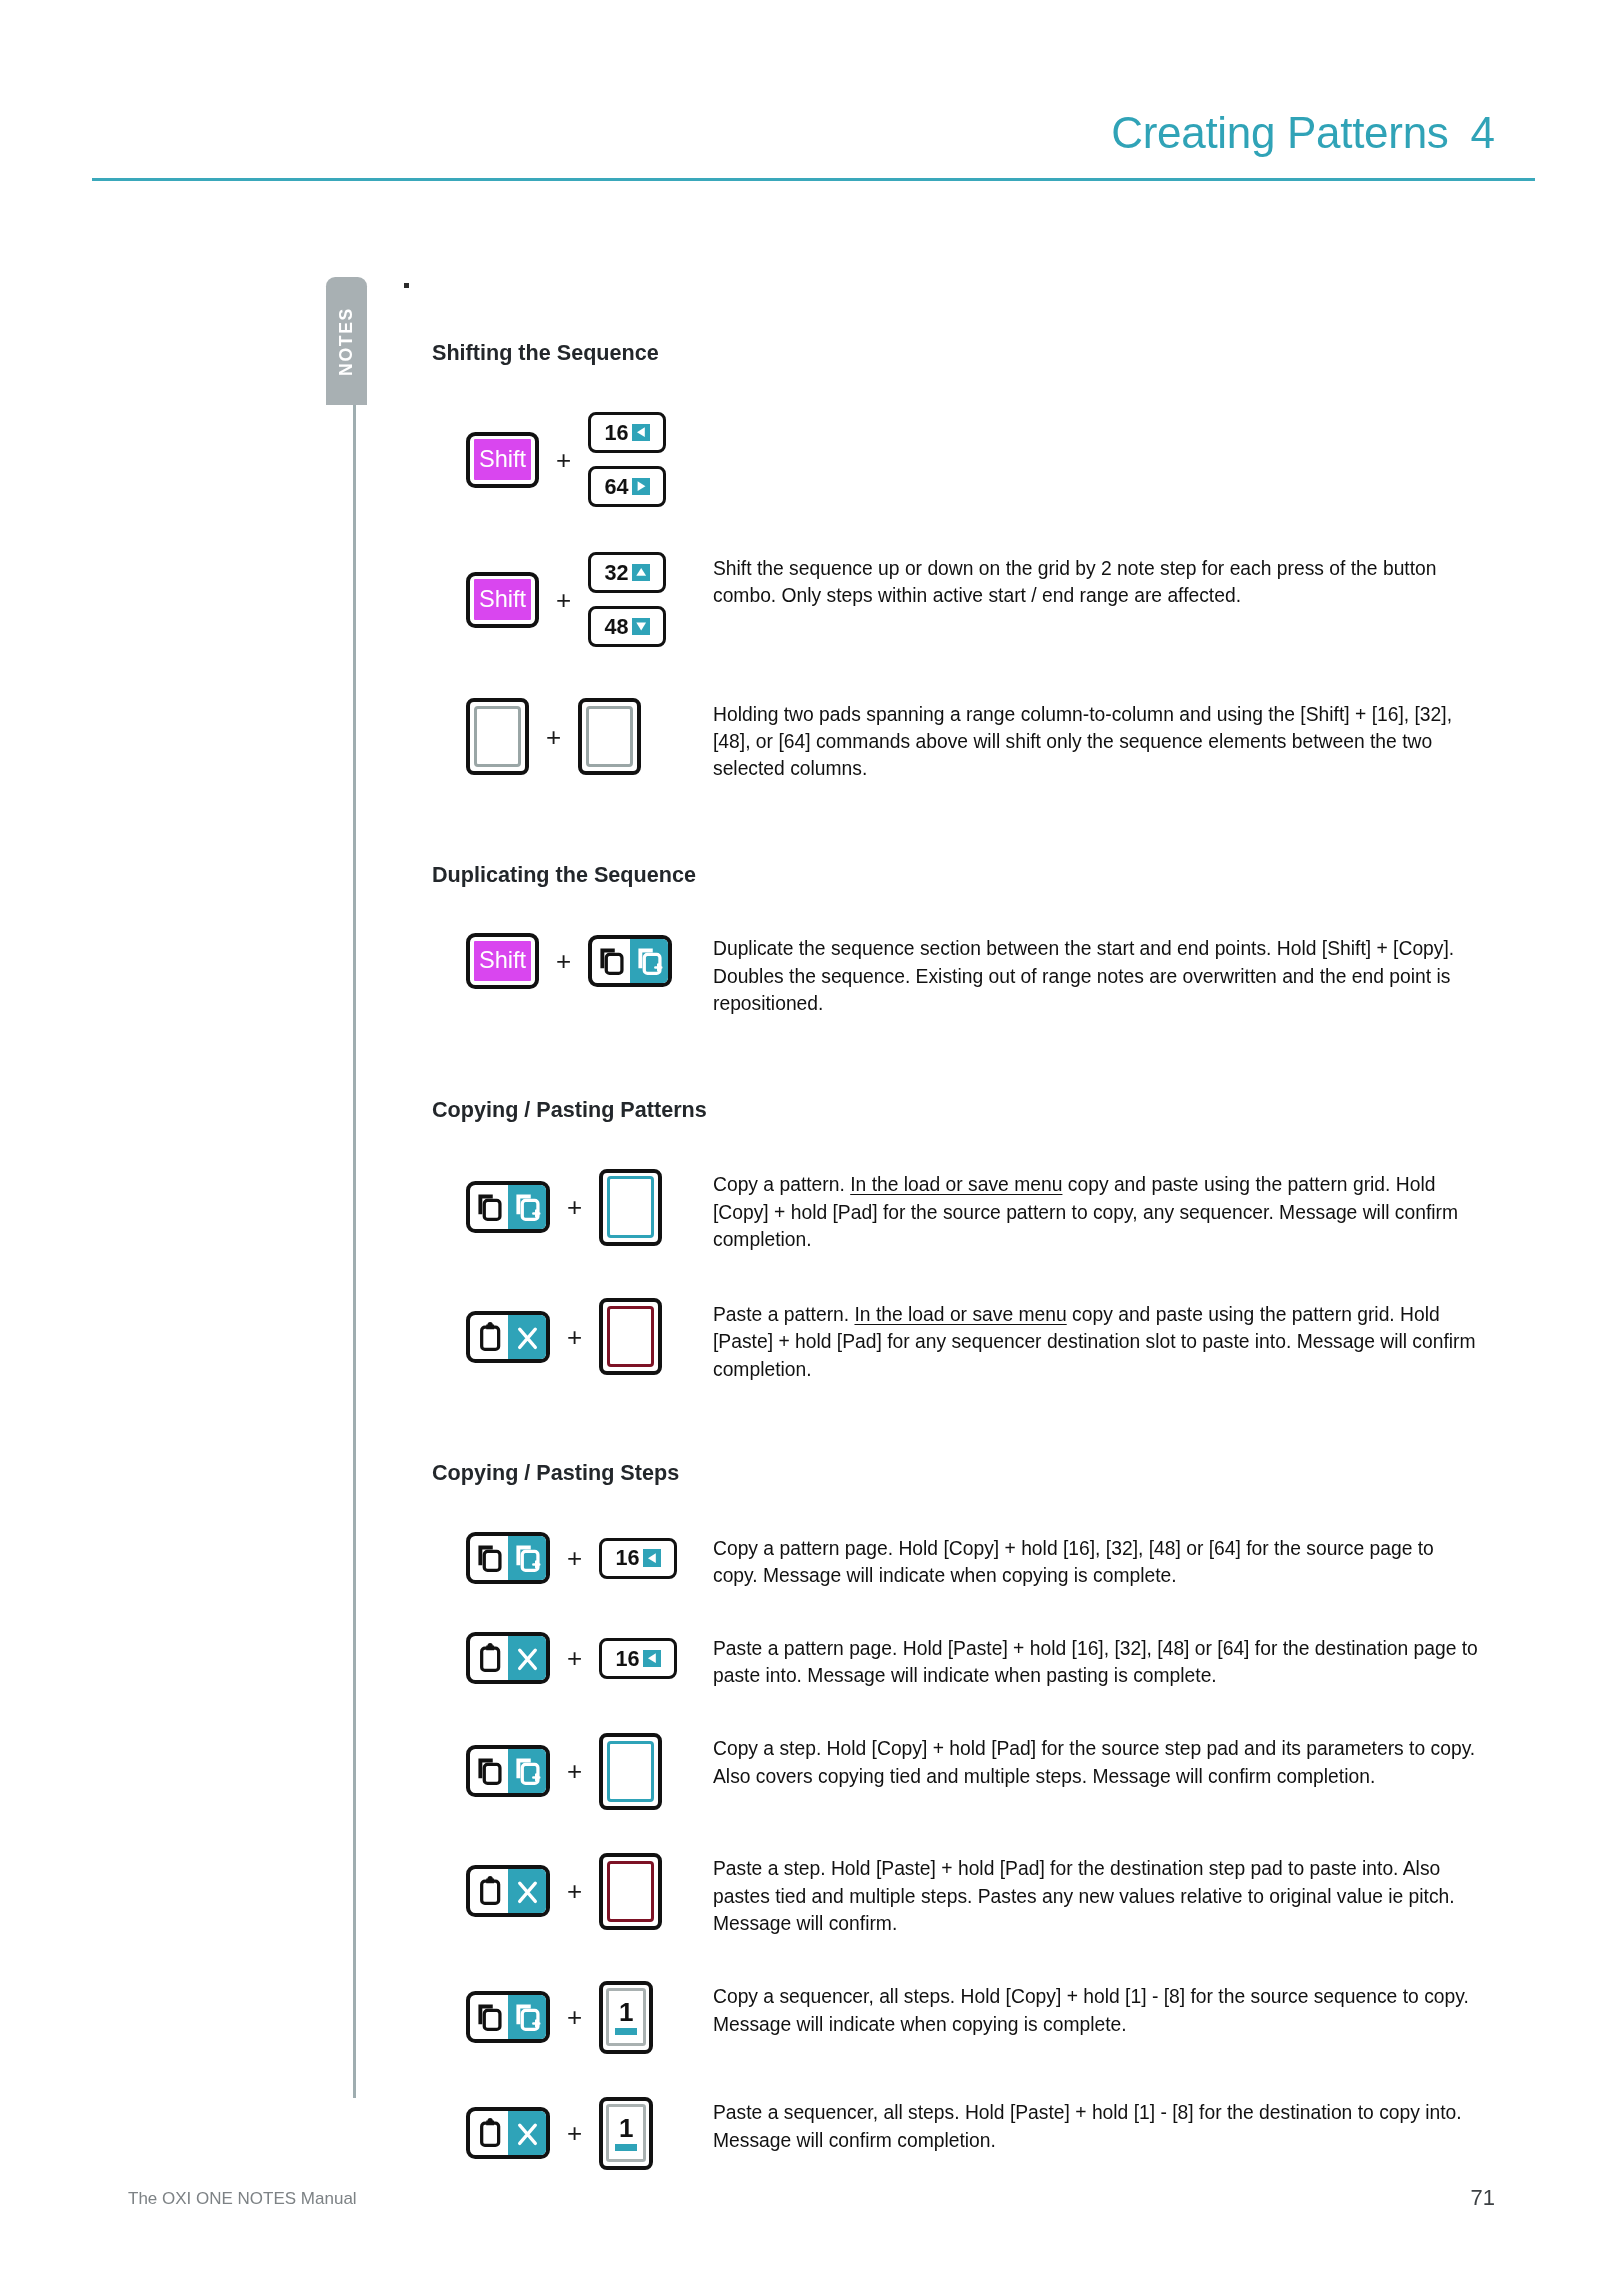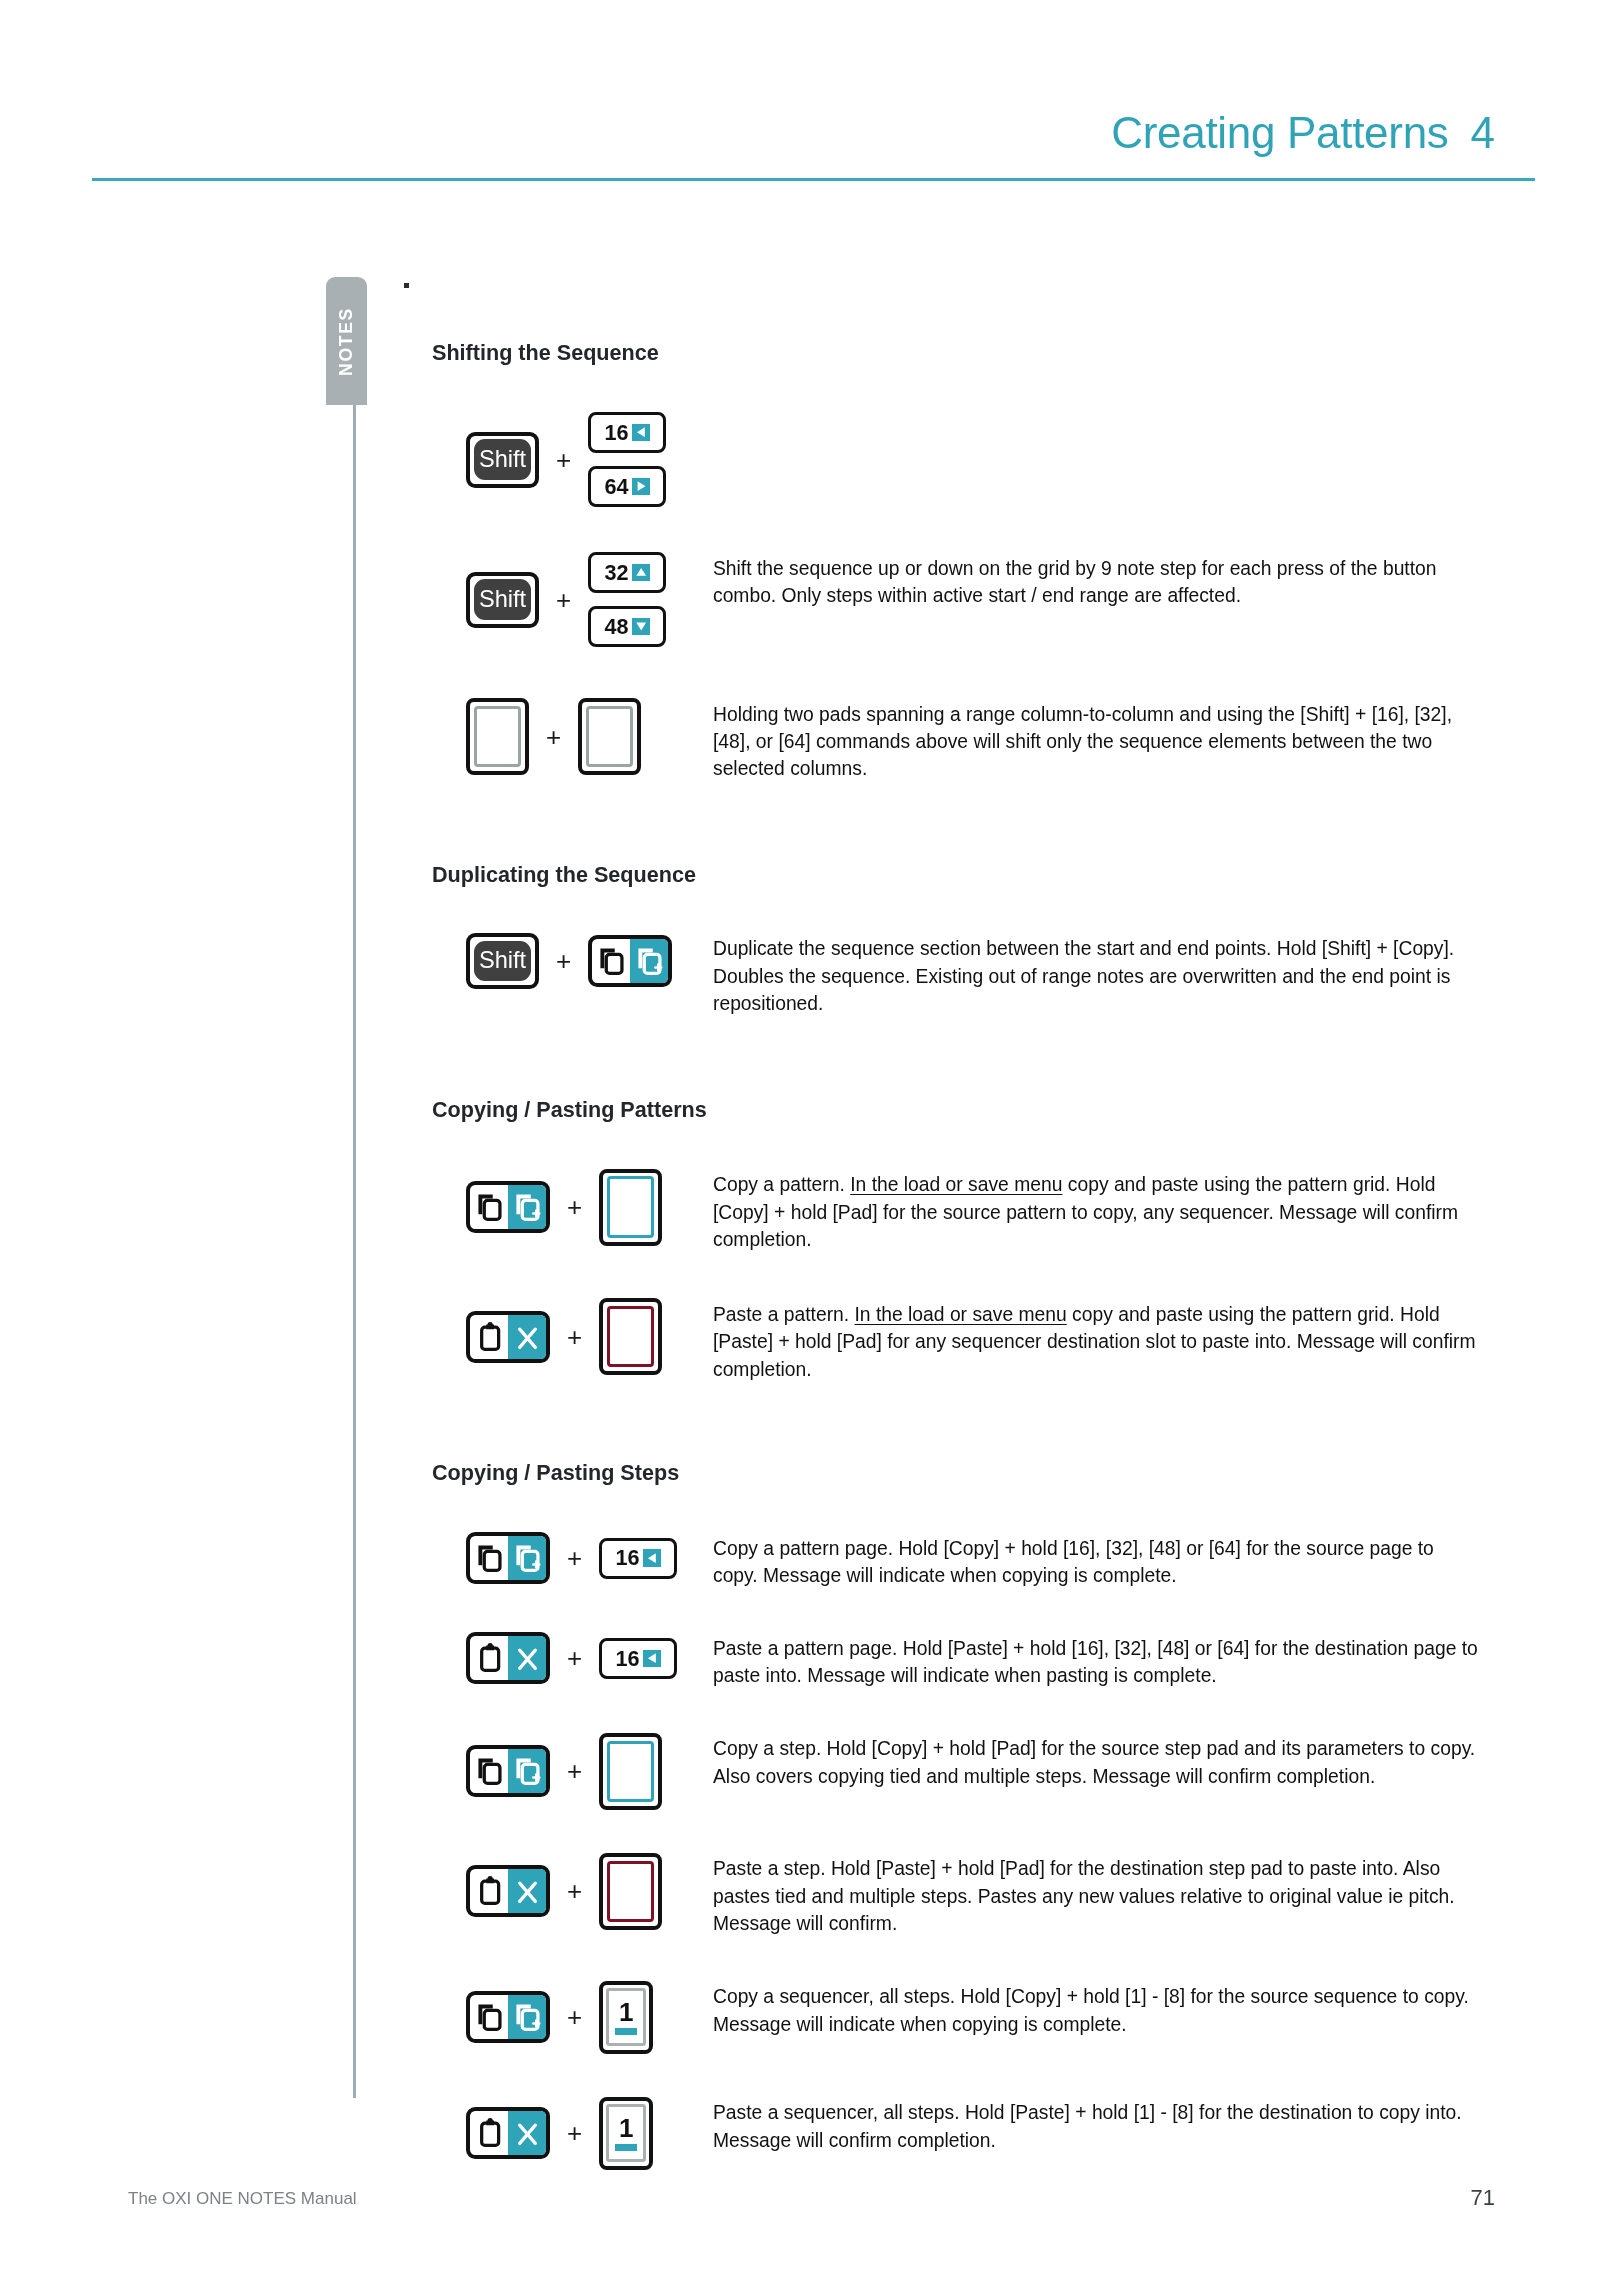--- a/index.html
+++ b/index.html
@@ -140,22 +140,22 @@
     border-radius: 9.2px;
     background: #ffffff;
     padding: 3.9px;
     display: flex;
     align-items: center;
     justify-content: center;
   }
   .key-shift-inner {
     width: 100%;
     height: 100%;
-    background: #404040;
-    border-radius: 11px;
+    background: #d946ef;
+    border-radius: 1px;
     display: flex;
     align-items: center;
     justify-content: center;
     color: #ffffff;
     font-size: 23.6px;
     text-align: right;
   }
 
   
   .key-nav-stack { display: flex; flex-direction: column; gap: 13px; }
@@ -332,21 +332,21 @@
           <div class="key-nav">
             <span class="key-nav-num">48</span>
             <span class="key-nav-arrow">
               <svg class="tri" width="12.4" height="12.4" viewBox="0 0 19 19">
                   <polygon points="2,4 17,4 9.5,16" fill="#ffffff"></polygon>
                 </svg>
             </span>
           </div>
         </div>
       </div>
-      <div class="combo-desc">Shift the sequence up or down on the grid by 9 note step for each press of the button combo. Only steps within active start / end range are affected.</div>
+      <div class="combo-desc">Shift the sequence up or down on the grid by 2 note step for each press of the button combo. Only steps within active start / end range are affected.</div>
     </div>
 
     <div class="combo-row" style="margin-top:51px;">
       <div class="combo-keys">
         <div class="key-pad wide">
           <div class="key-pad-inner"></div>
         </div>
         <span class="plus-sign">+</span>
         <div class="key-pad wide">
           <div class="key-pad-inner"></div>

